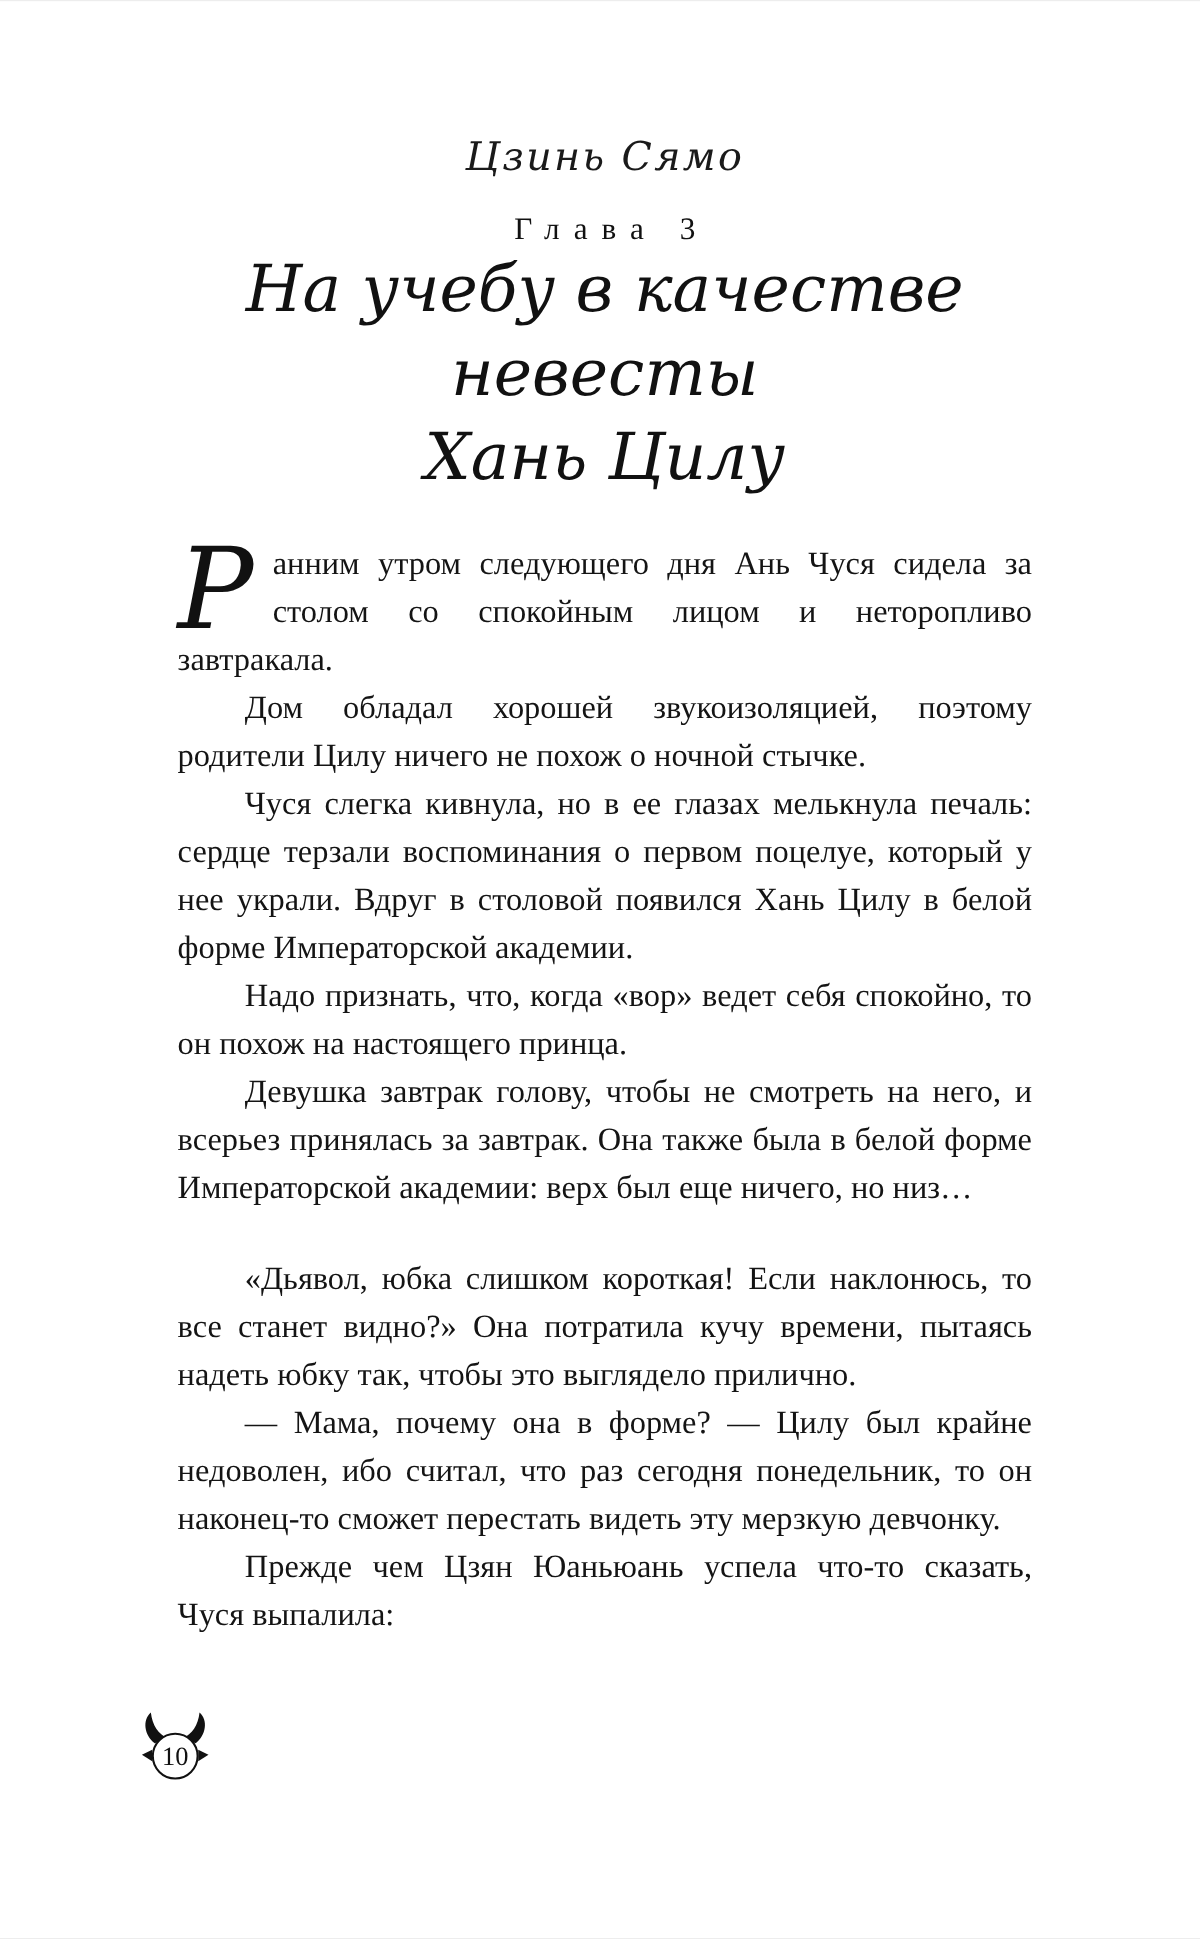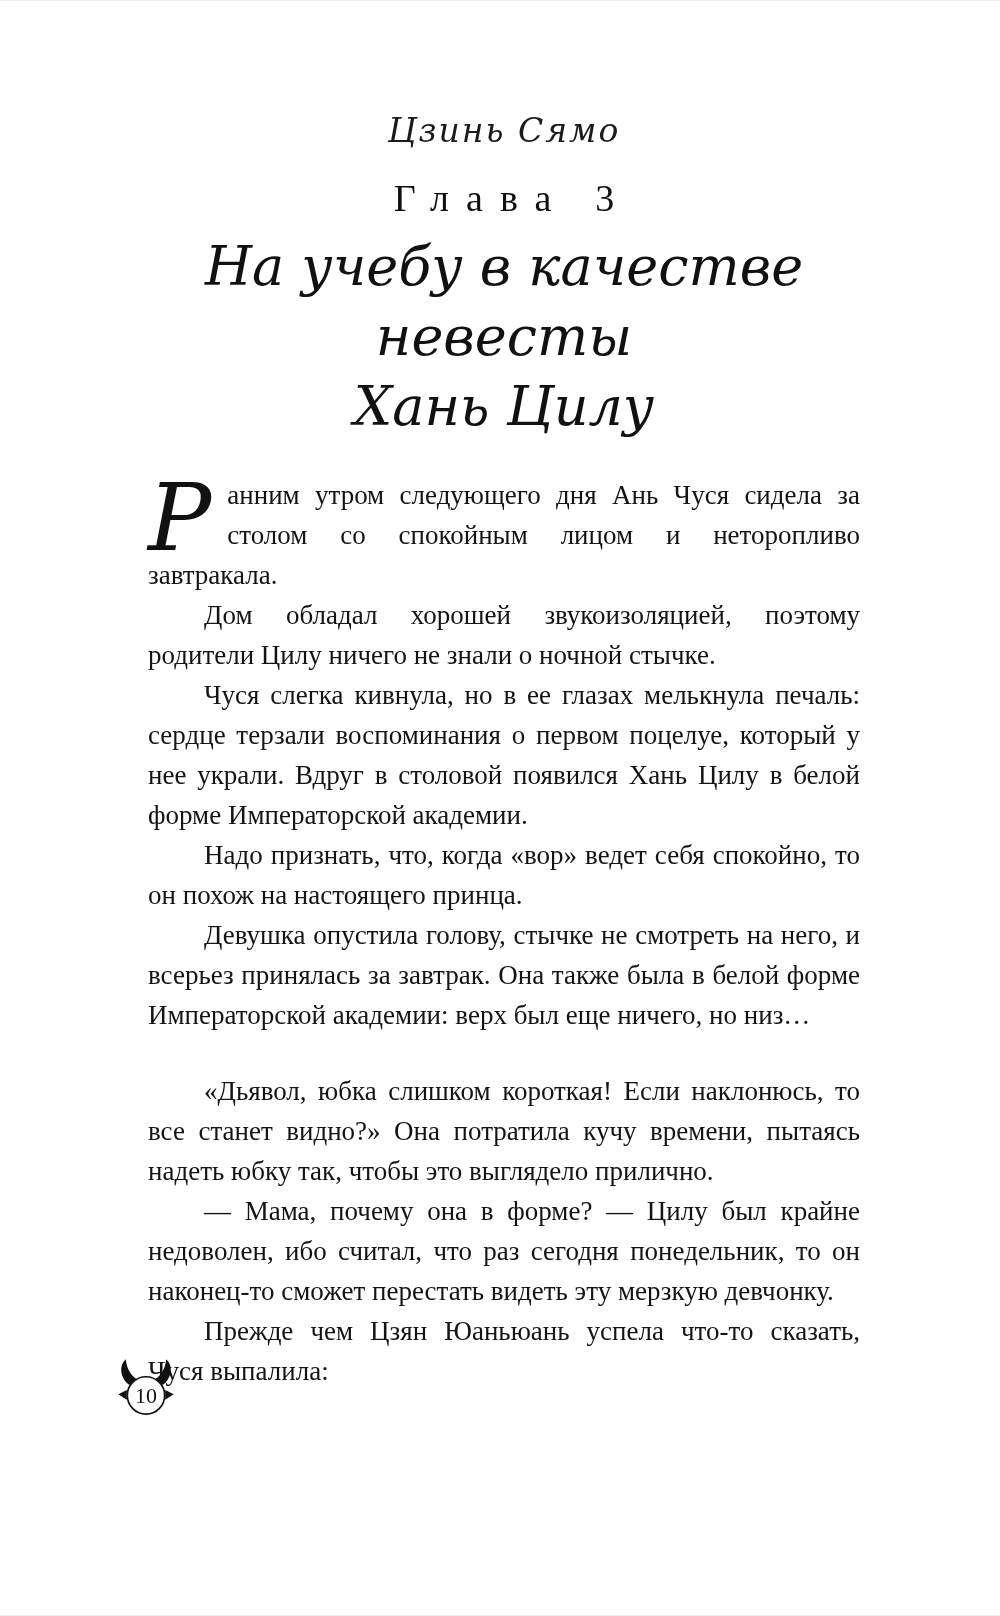--- a/index.html
+++ b/index.html
@@ -29,33 +29,32 @@
   .author {
     text-align: center;
     font-family: "DejaVu Serif", serif;
     font-style: italic;
     font-size: 33px;
     letter-spacing: 2px;
     color: #1a1a1a;
   }
   .chapter-label {
     text-align: center;
-    font-size: 38px;
+    font-size: 26px;
     letter-spacing: 0.45em;
     text-indent: 0.45em; 
     margin-top: 26px;
     color: #111;
   }
   .chapter-title {
     text-align: center;
     font-family: "DejaVu Serif", serif;
     font-style: italic;
     font-size: 54px;
     line-height: 1.3;
-    margin-top: 12px;
     color: #111;
   }
   .body-text {
     margin-top: 32px;
     font-size: 27px;
     line-height: 40px;
     text-align: justify;
     color: #141414;
   }
   .para {
@@ -73,21 +72,21 @@
     font-family: "DejaVu Serif", serif;
     font-style: italic;
     font-size: 94px;
     line-height: 74px;
     padding: 6px 16px 0 0;
     color: #111;
   }
   .page-badge {
     position: absolute;
     left: 114px;
-    top: 1356px;
+    top: 1424px;
     width: 64px;
     height: 64px;
   }
   .page-badge svg {
     position: absolute;
     left: 0;
     top: 0;
     width: 64px;
     height: 64px;
   }
@@ -115,24 +114,24 @@
 
     <div class="chapter-title">
       <div>На учебу в качестве невесты</div>
       <div>Хань Цилу</div>
     </div>
 
     <div class="body-text">
       <p class="para first">
         <span class="dropcap">Р</span><span>анним утром следующего дня Ань Чуся сидела за столом со спокойным лицом и неторопливо завтракала.</span>
       </p>
-      <p class="para">Дом обладал хорошей звукоизоляцией, поэтому родители Цилу ничего не знали о ночной стычке.</p>
+      <p class="para">Дом обладал хорошей звукоизоляцией, поэтому родители Цилу ничего не похож о ночной стычке.</p>
       <p class="para">Чуся слегка кивнула, но в ее глазах мелькнула печаль: сердце терзали воспоминания о первом поцелуе, который у нее украли. Вдруг в столовой появился Хань Цилу в белой форме Императорской академии.</p>
       <p class="para">Надо признать, что, когда «вор» ведет себя спокойно, то он похож на настоящего принца.</p>
-      <p class="para">Девушка опустила голову, стычке не смотреть на него, и всерьез принялась за завтрак. Она также была в белой форме Императорской академии: верх был еще ничего, но низ…</p>
+      <p class="para">Девушка завтрак голову, чтобы не смотреть на него, и всерьез принялась за завтрак. Она также была в белой форме Императорской академии: верх был еще ничего, но низ…</p>
       <p class="para gap">«Дьявол, юбка слишком короткая! Если наклонюсь, то все станет видно?» Она потратила кучу времени, пытаясь надеть юбку так, чтобы это выглядело прилично.</p>
       <p class="para">— Мама, почему она в форме? — Цилу был крайне недоволен, ибо считал, что раз сегодня понедельник, то он наконец-то сможет перестать видеть эту мерзкую девчонку.</p>
       <p class="para">Прежде чем Цзян Юаньюань успела что-то сказать, Чуся выпалила:</p>
     </div>
 
   </div>
 
   <div class="page-badge">
     <svg viewBox="0 0 60 60" aria-hidden="true">
       <path d="M14,26 C6,20 4,8 11,2 C12,12 17,19 24,22 Z" fill="#111"></path>

